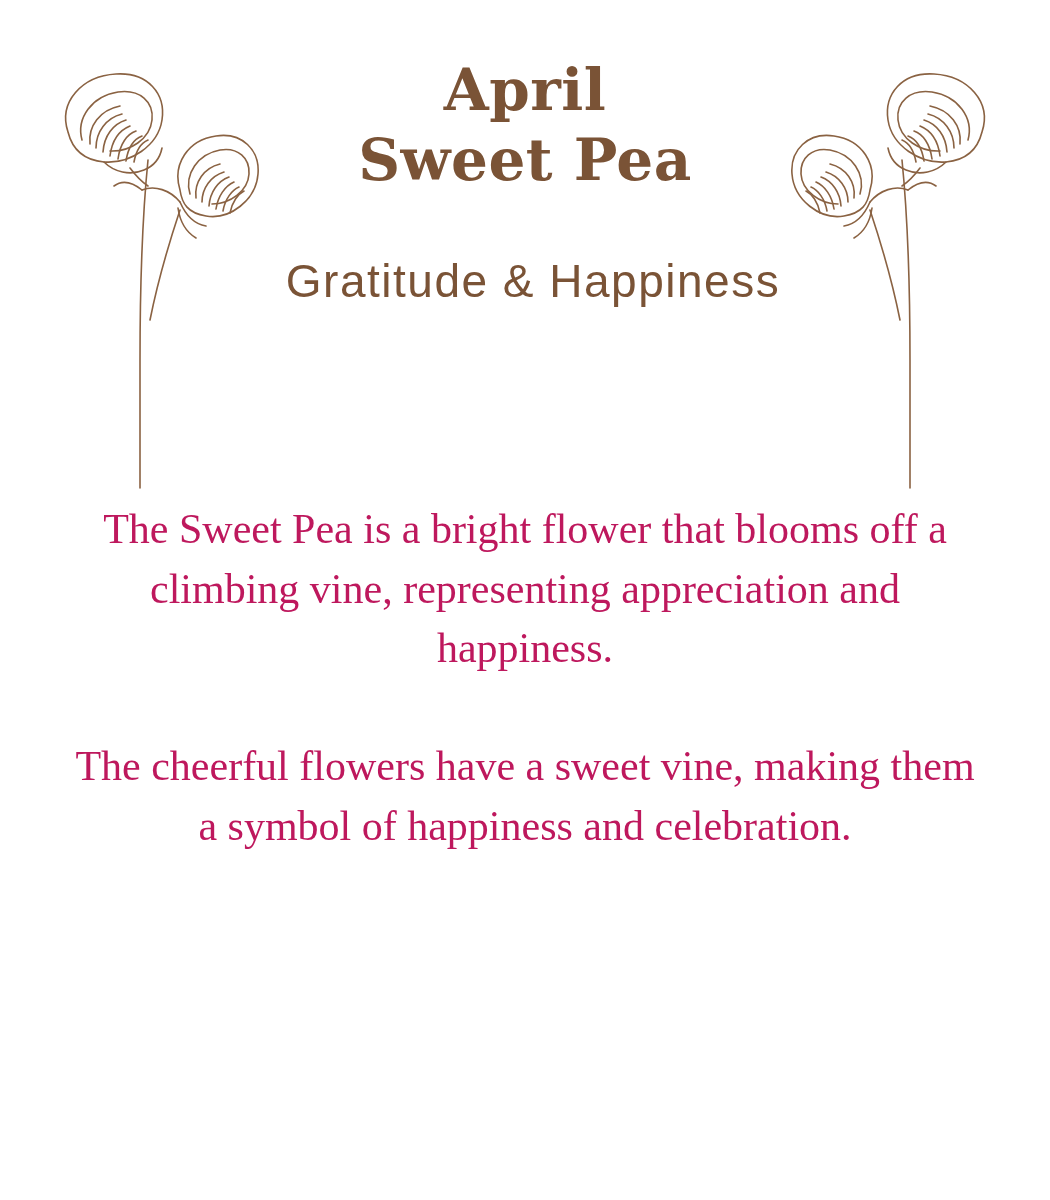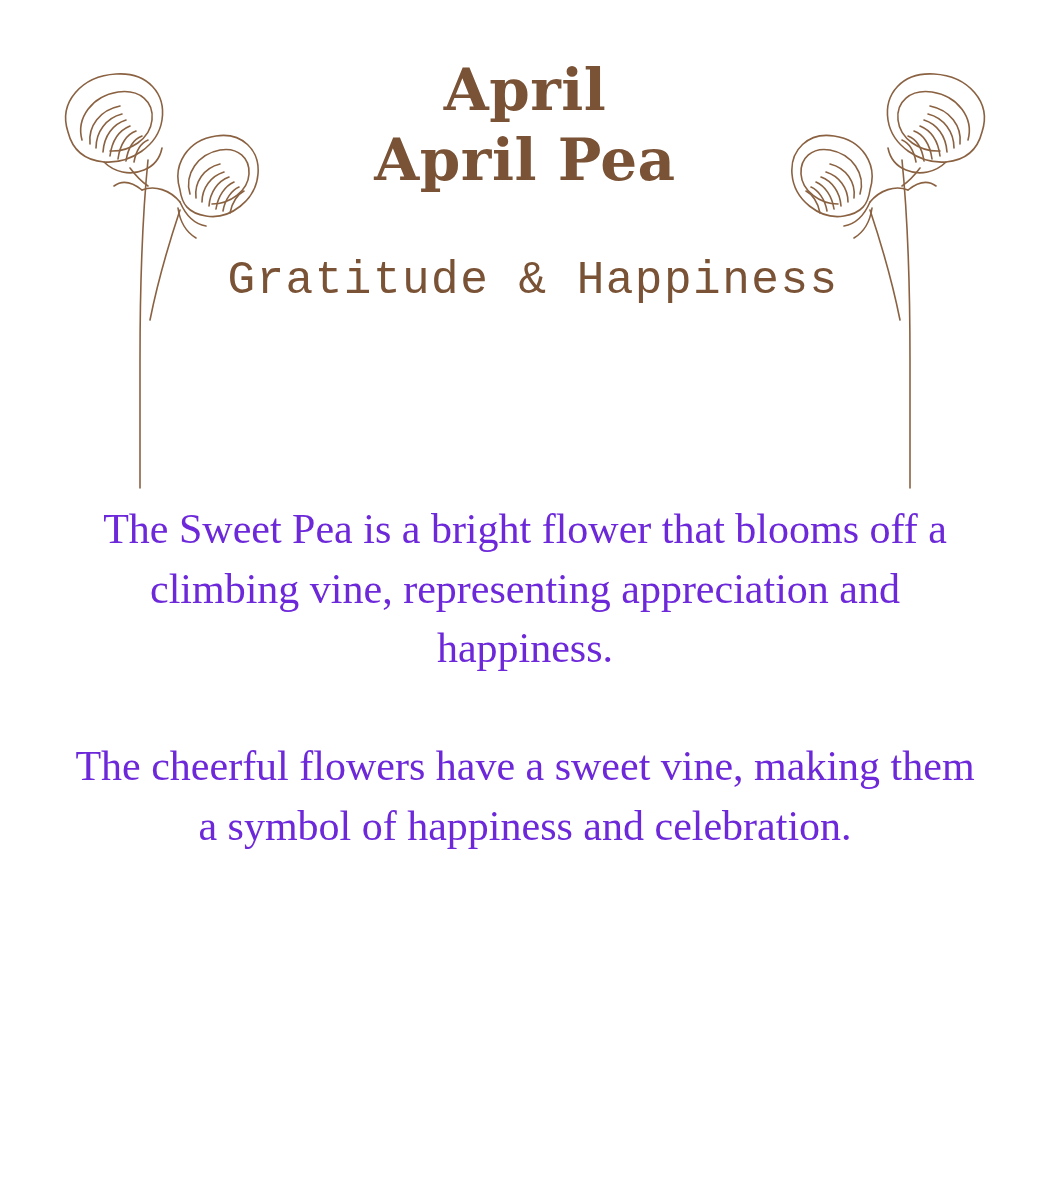--- a/index.html
+++ b/index.html
@@ -54,42 +54,42 @@
   .flower-name {
     font-family: "DejaVu Serif", serif;
     font-weight: bold;
     font-size: 58px;
     line-height: 1.15;
     letter-spacing: 0.5px;
     color: #7a5336;
     margin: 6px 0 0 0;
   }
   .meaning {
-    font-family: Liberation Mono, monospace;
+    font-family: Liberation Sans, sans-serif;
     font-weight: 400;
     font-size: 46px;
     line-height: 1.2;
     letter-spacing: 1.5px;
     color: #7a5336;
     margin: 60px 0 0 16px;
   }
 
   
   .body-text {
     position: absolute;
     top: 500px;
     left: 75px;
     width: 900px;
     text-align: center;
   }
   .body-text p {
     font-family: "Liberation Serif", serif;
     font-size: 42px;
     line-height: 1.42;
-    color: #6d28d9;
+    color: #be185d;
     margin: 0;
   }
   .body-text p.second {
     margin-top: 58px;
   }
 </style>
 </head>
 <body>
 
 <div class="page">
@@ -160,21 +160,21 @@
         <path d="M193 171 C195 159 202 150 209 147"></path>
         <path d="M200 173 C202 162 208 154 214 151"></path>
         <path d="M150 162 C156 176 164 184 176 186"></path>
         <path d="M148 168 C150 182 156 192 166 198"></path>
       </g>
     </svg>
   </div>
 
   <div class="header">
     <h1 class="month">April</h1>
-    <h1 class="flower-name">April Pea</h1>
+    <h1 class="flower-name">Sweet Pea</h1>
     <h2 class="meaning">Gratitude &amp; Happiness</h2>
   </div>
 
   <div class="body-text">
     <p class="first">The Sweet Pea is a bright flower that blooms off a climbing vine, representing appreciation and happiness.</p>
     <p class="second">The cheerful flowers have a sweet vine, making them a symbol of happiness and celebration.</p>
   </div>
 
 </div>
 

